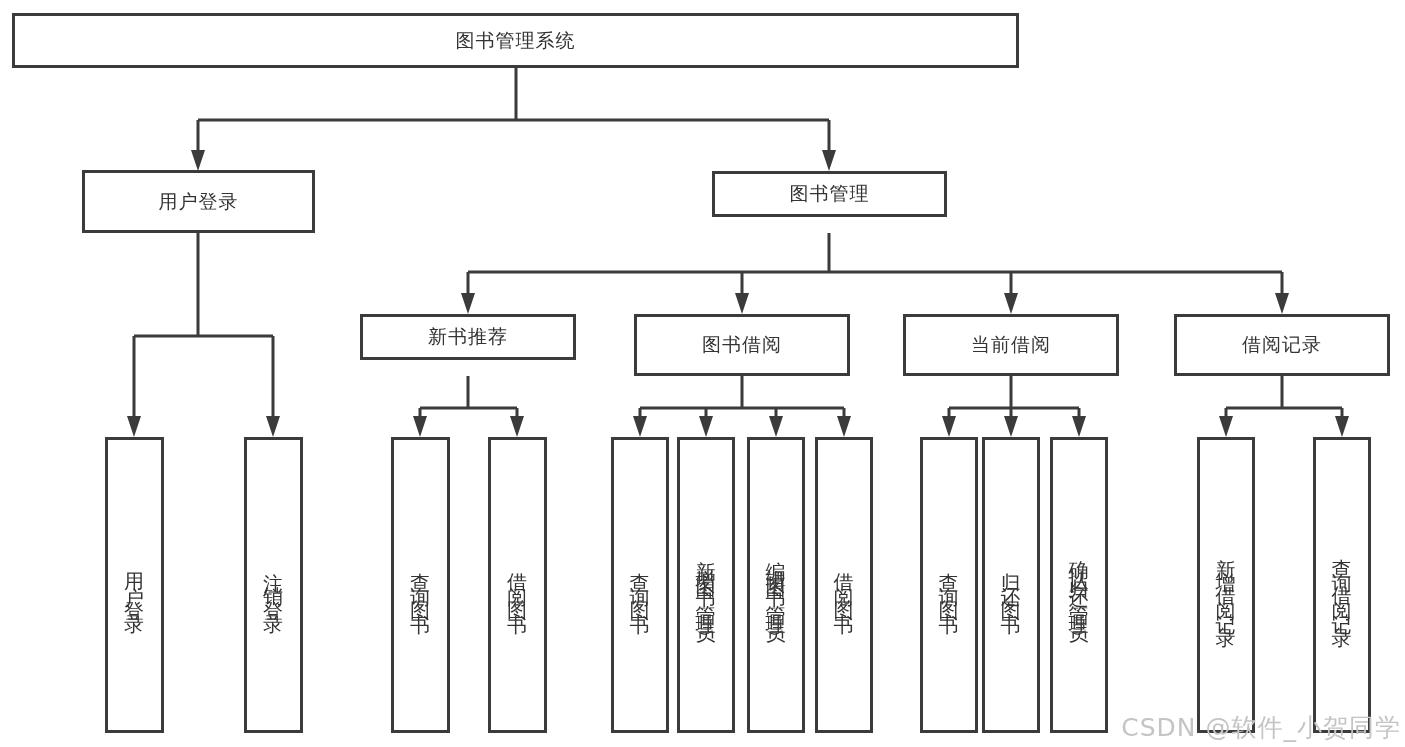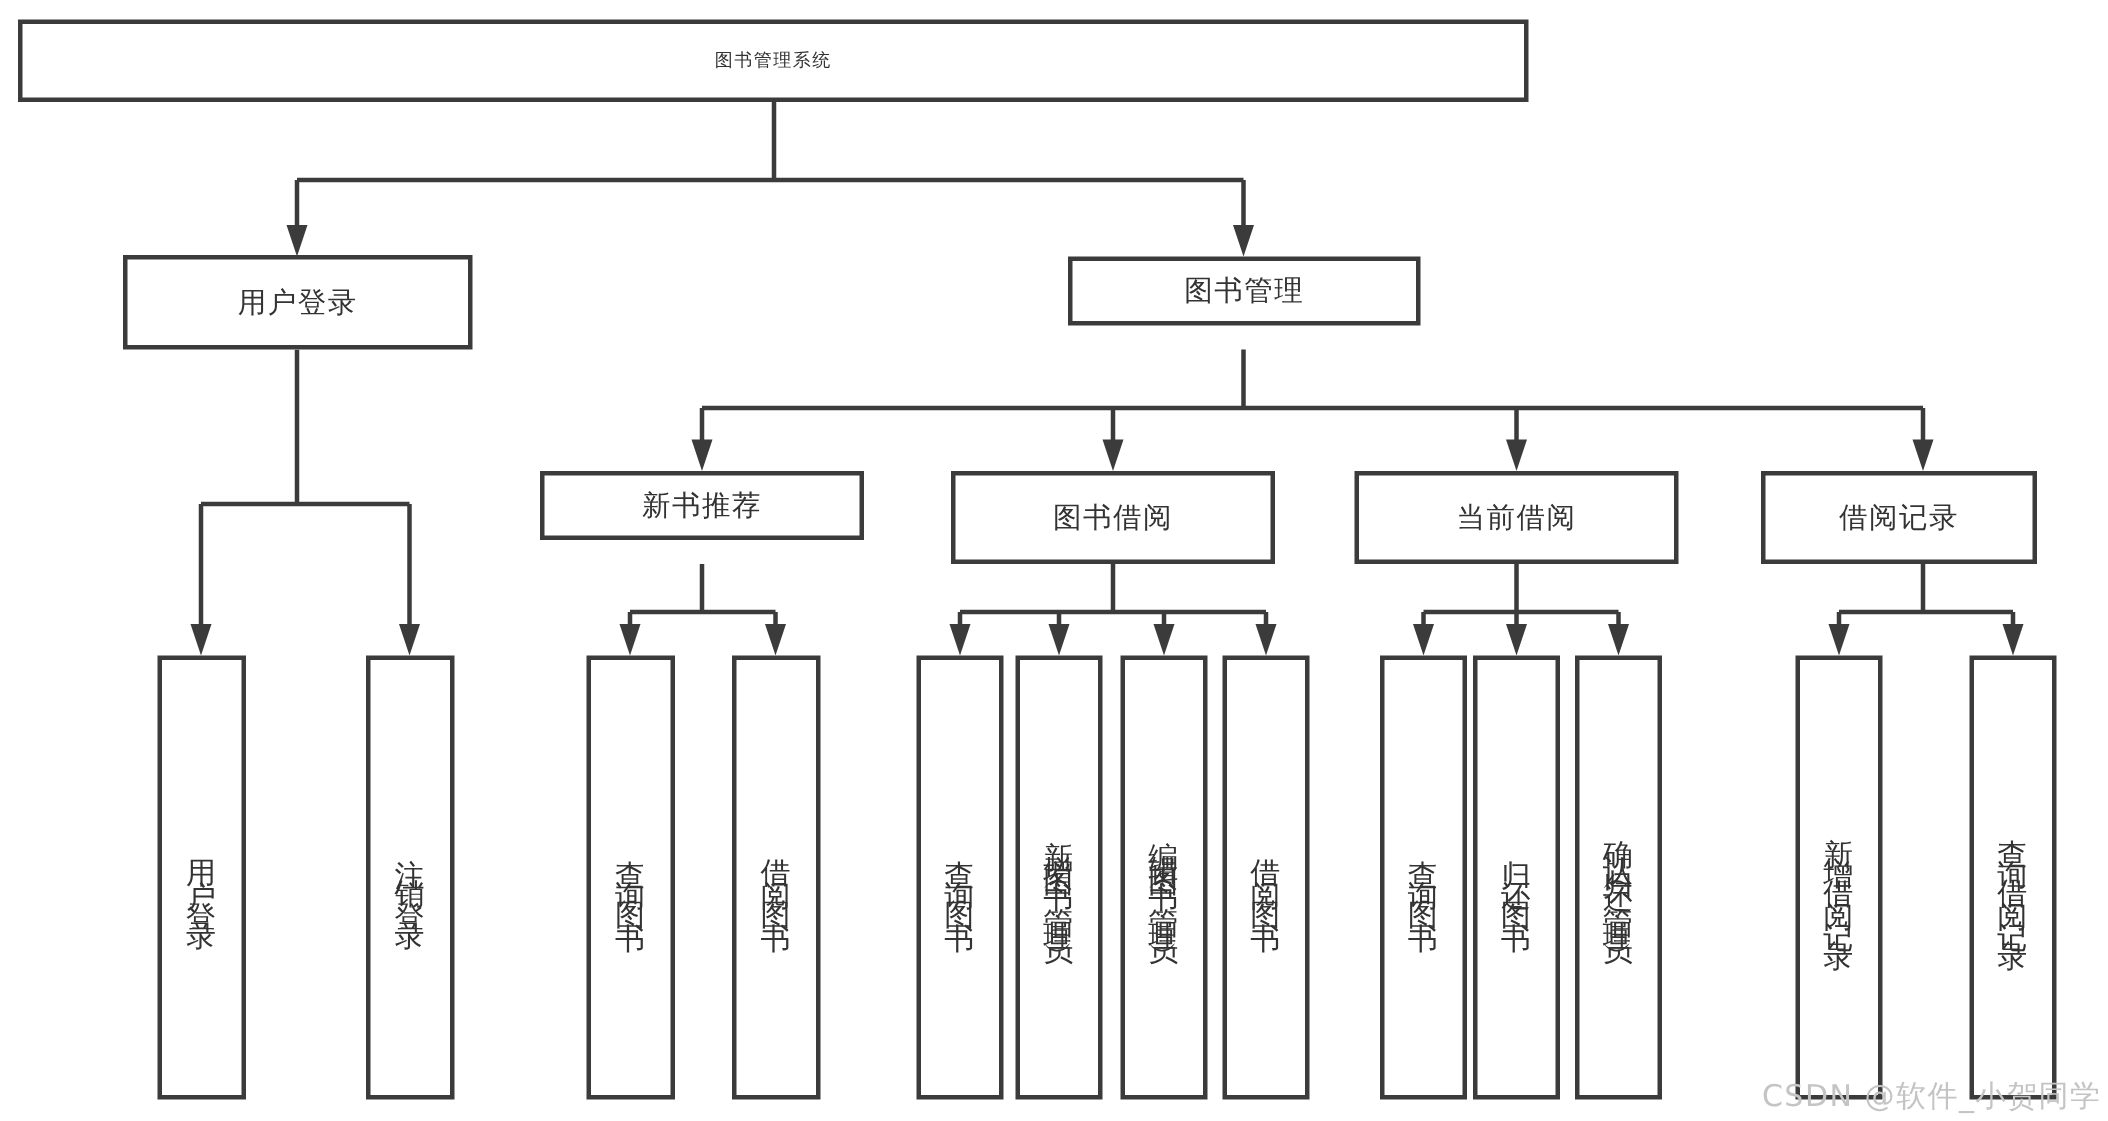--- a/index.html
+++ b/index.html
@@ -39,35 +39,35 @@
     border: 3px solid var(--line);
     background: #ffffff;
     color: var(--text);
     display: flex;
     align-items: center;
     justify-content: center;
     z-index: 2;
     text-align: center;
   }
   .node.h { font-size: 19px; letter-spacing: 1px; }
-  .node.root { font-size: 12px; }
+  .node.root { font-size: 19px; }
   .leaf span {
     writing-mode: vertical-rl;
     text-orientation: mixed;
     font-size: 20px;
     letter-spacing: 14px;
     color: var(--text);
     line-height: 1;
   }
   .leaf.tight span { letter-spacing: 9px; }
   .watermark {
     position: absolute;
     right: 4px;
     bottom: 3px;
-    font-size: 20px;
+    font-size: 25px;
     color: var(--watermark-color);
     z-index: 3;
     letter-spacing: 1px;
     white-space: nowrap;
   }
 </style>
 </head>
 <body>
 
 <div class="stage">
@@ -116,21 +116,21 @@
   </svg>
 
   <div class="node h root" style="left:12px; top:13px; width:1007px; height:55px;">图书管理系统</div>
 
   <div class="node h" style="left:82px; top:170px; width:233px; height:63px;">用户登录</div>
   <div class="node h" style="left:712px; top:171px; width:235px; height:46px;">图书管理</div>
 
   <div class="node h" style="left:360px; top:314px; width:216px; height:46px;">新书推荐</div>
   <div class="node h" style="left:903px; top:314px; width:216px; height:62px;">当前借阅</div>
   <div class="node h" style="left:634px; top:314px; width:216px; height:62px;">图书借阅</div>
-  <div class="node h" style="left:1174px; top:314px; width:184px; height:62px;">借阅记录</div>
+  <div class="node h" style="left:1174px; top:314px; width:216px; height:62px;">借阅记录</div>
 
   <div class="node leaf" style="left:105px; top:437px; width:59px; height:296px;">
     <span>用户登录</span>
   </div>
   <div class="node leaf" style="left:244px; top:437px; width:59px; height:296px;">
     <span>注销登录</span>
   </div>
 
   <div class="node leaf" style="left:391px; top:437px; width:59px; height:296px;">
     <span>查询图书</span>

